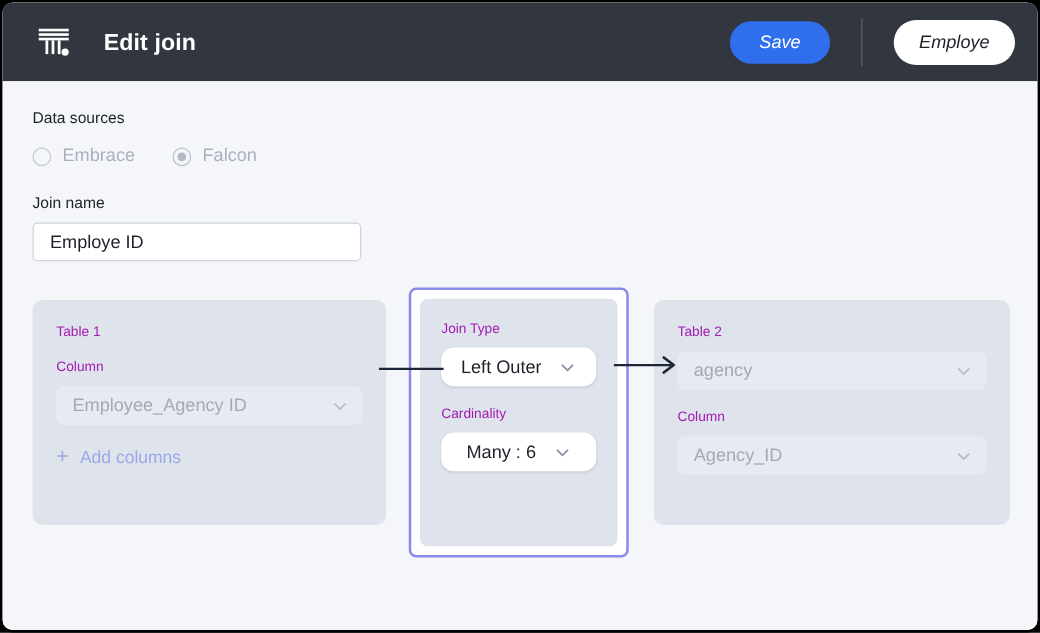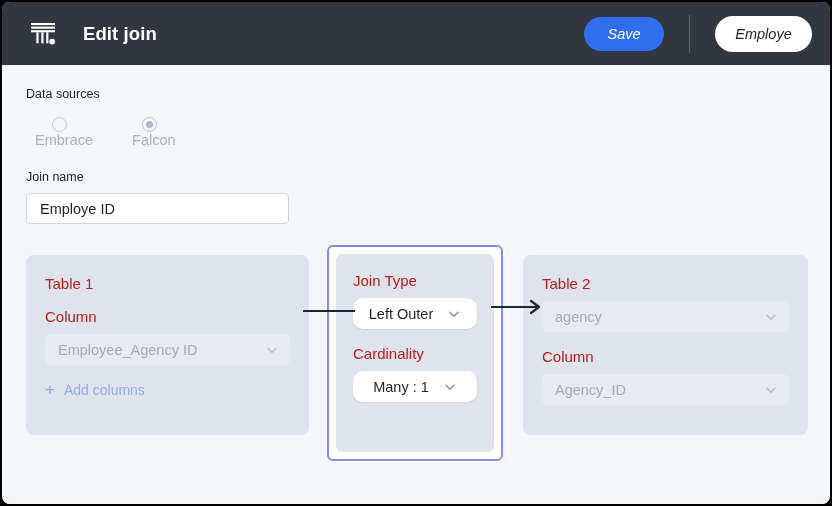--- a/index.html
+++ b/index.html
@@ -108,21 +108,20 @@
   .radio-row {
     display: flex;
     align-items: center;
     gap: 0;
     margin-bottom: 22px;
   }
   .radio-opt {
     display: flex;
     align-items: center;
     cursor: default;
-    flex-direction: column;
   }
   .radio-opt + .radio-opt { margin-left: 30px; justify-content: space-between; }
 
   .radio-circle {
     width: 15px;
     height: 15px;
     border-radius: 50%;
     border: 1.5px solid #c6cbd6;
     background: #f4f6f9;
     display: inline-flex;
@@ -192,22 +191,22 @@
   }
   .card-center {
     width: 100%;
     height: 100%;
     background: #dfe3ec;
     border-radius: 6px;
     padding: 18px 17px 0 17px;
   }
 
   .card-label {
-    font-size: 15px;
-    color: #b91c1c;
+    font-size: 11px;
+    color: #a21caf;
     margin-bottom: 9px;
   }
   .card-label.second { margin-top: 16px; }
 
   .select {
     height: 31px;
     border-radius: 6px;
     background: #e7eaf1;
     display: flex;
     align-items: center;
@@ -355,21 +354,21 @@
             <span class="chev">
               <svg width="14" height="14" viewBox="0 0 14 14" aria-hidden="true">
                 <path d="M3 5.3 L7 9.3 L11 5.3" fill="none" stroke="#8e96a6" stroke-width="1.6" stroke-linecap="round" stroke-linejoin="round"></path>
               </svg>
             </span>
           </div>
 
           <div class="card-label second">Cardinality</div>
 
           <div class="select white">
-            <span class="sel-value">Many : 1</span>
+            <span class="sel-value">Many : 6</span>
             <span class="chev">
               <svg width="14" height="14" viewBox="0 0 14 14" aria-hidden="true">
                 <path d="M3 5.3 L7 9.3 L11 5.3" fill="none" stroke="#8e96a6" stroke-width="1.6" stroke-linecap="round" stroke-linejoin="round"></path>
               </svg>
             </span>
           </div>
         </div>
       </div>
 
       <div class="connector conn-right">

